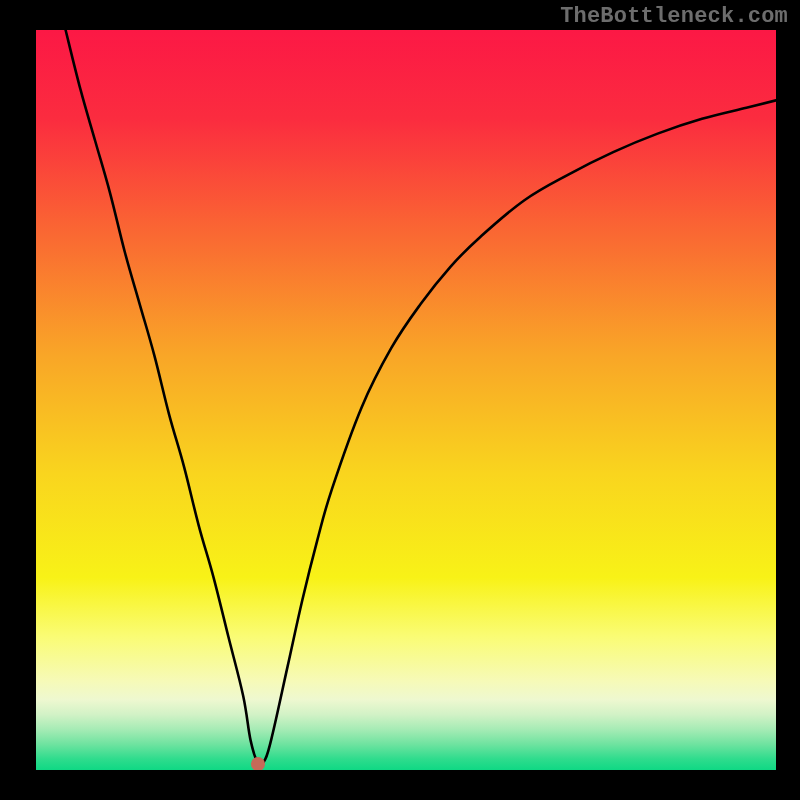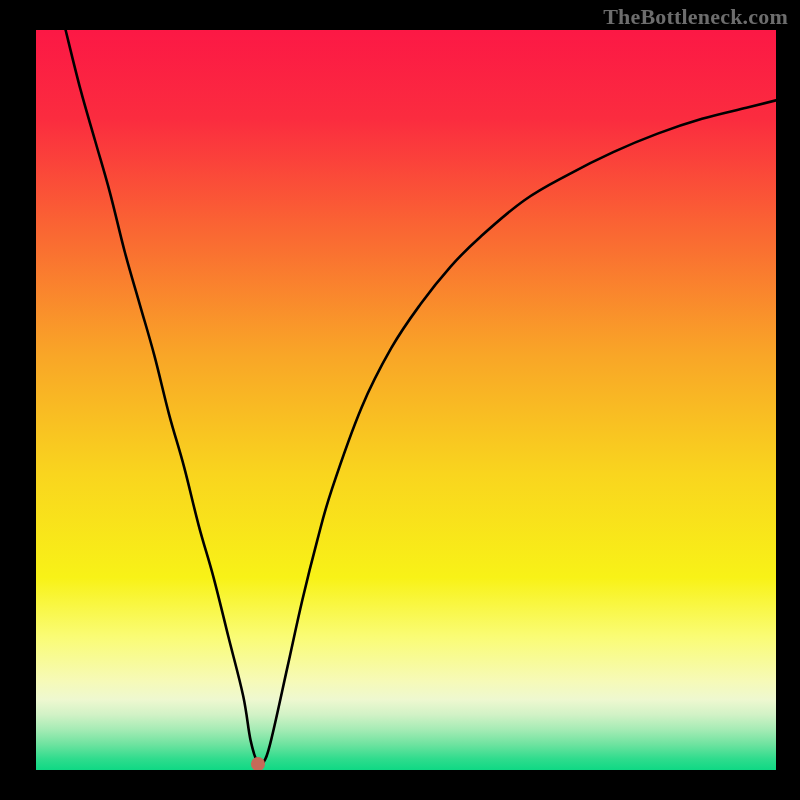--- a/index.html
+++ b/index.html
@@ -13,21 +13,21 @@
   .frame {
     position: relative;
     width: 800px;
     height: 800px;
     background: #000;
   }
   .watermark {
     position: absolute;
     top: 4px;
     right: 12px;
-    font-family: Liberation Serif, serif;
+    font-family: Liberation Mono, monospace;
     font-size: 22px;
     font-weight: 600;
     color: #6d6d6d;
     letter-spacing: 0.2px;
     user-select: none;
     margin-left: 24px;
   }
   svg.plot {
     position: absolute;
     left: 36px;

